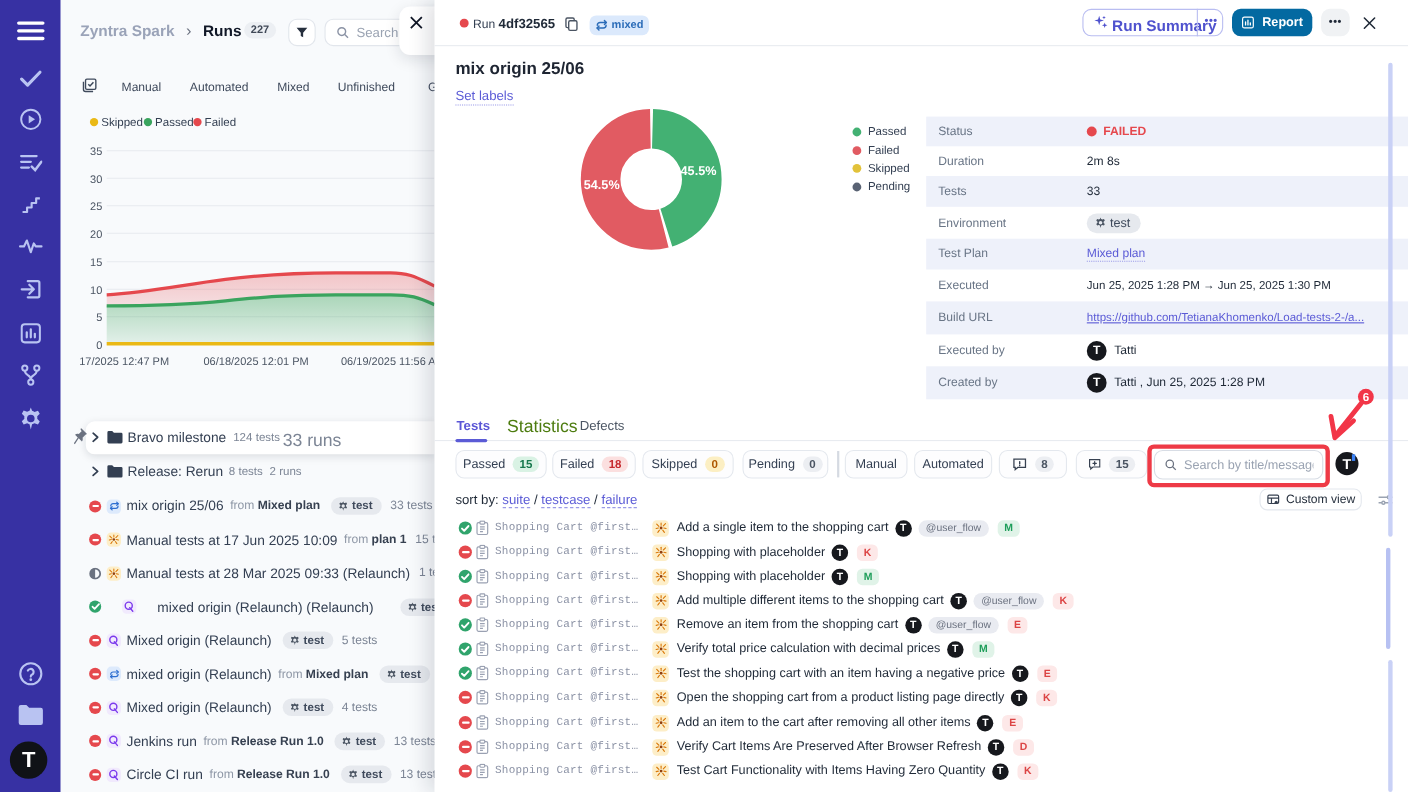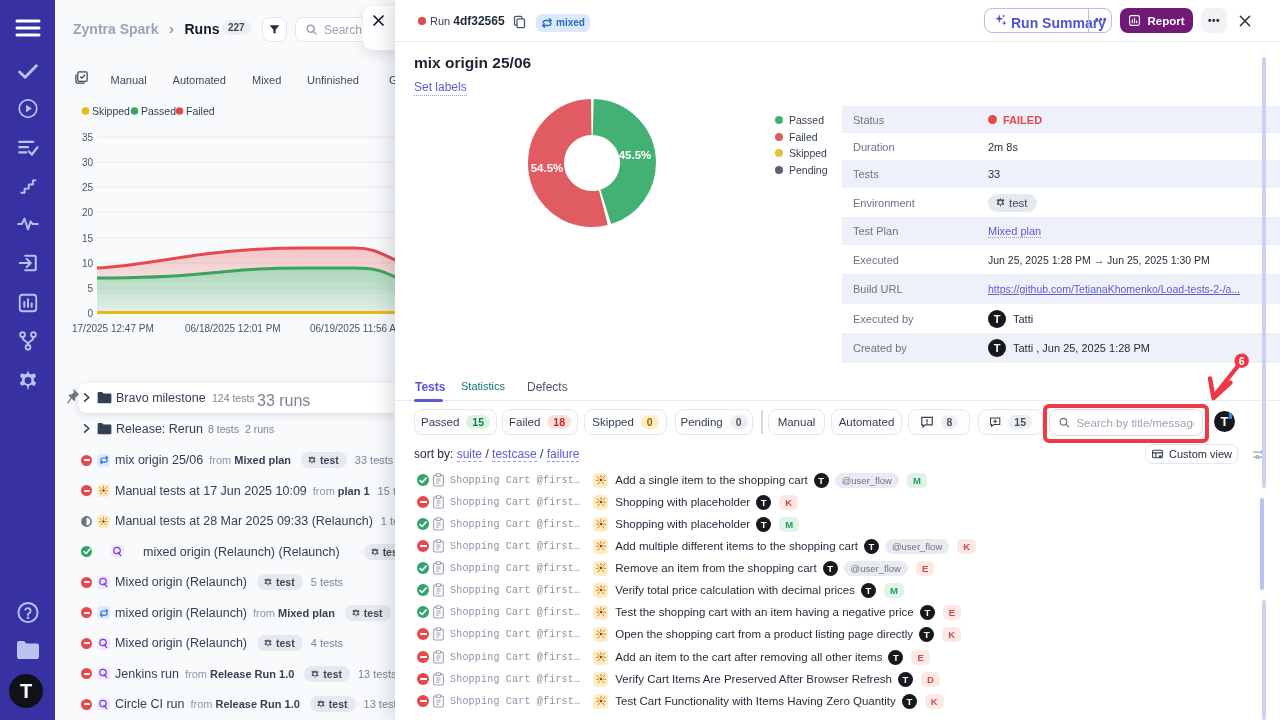--- a/index.html
+++ b/index.html
@@ -377,21 +377,21 @@
     </div>
   <div class="abs" style="left:589px; top:8px; width:128px; height:25px; border:1px solid #b9bdf1; border-radius:8px; background:#fff;"></div>
   <svg class="abs" style="left:598px; top:13px;" width="15" height="15" viewBox="0 0 24 24" fill="#4f52ce">
       <path d="M10 2 l1.6 5.4 L17 9 l-5.4 1.6 L10 16 l-1.6-5.4 L3 9 l5.4-1.6 Z"></path>
       <path d="M18 12 l1 3 3 1 -3 1 -1 3 -1-3 -3-1 3-1 Z"></path>
       <path d="M17 2 l.7 2 2 .7 -2 .7 -.7 2 -.7-2 -2-.7 2-.7 Z"></path>
     </svg>
   <div class="abs" style="left:616px; top:15px; font-size:14px; font-weight:600; color:#4f52ce;">Run Summary</div>
   <div class="abs" style="left:693px; top:8px; width:1px; height:25px; background:#b9bdf1;"></div>
   <div class="abs" style="left:700px; top:14px; font-size:10px; font-weight:700; color:#4f52ce; letter-spacing:0.5px;">•••</div>
-  <div class="abs" style="left:725px; top:8px; width:73px; height:25px; background:#701a75; border-radius:8px; display:flex; align-items:center; justify-content:center; gap:6px;">
+  <div class="abs" style="left:725px; top:8px; width:73px; height:25px; background:#0369a1; border-radius:8px; display:flex; align-items:center; justify-content:center; gap:6px;">
       <svg width="13" height="13" viewBox="0 0 24 24" fill="none" stroke="#fff" stroke-width="2">
         <rect x="3" y="3" width="18" height="18" rx="3"></rect>
         <path d="M8 16 V11 M12 16 V8 M16 16 V12.5" stroke-width="2.2" stroke-linecap="round"></path>
       </svg>
       <span style="font-size:11.5px; font-weight:600; color:#fff;">Report</span>
     </div>
   <div class="abs" style="left:806px; top:8px; width:26px; height:25px; background:#f0f2f4; border-radius:8px; display:flex; align-items:center; justify-content:center; font-size:10px; font-weight:700; color:#1f2937; letter-spacing:0.5px;">•••</div>
   <svg class="abs" style="left:843px; top:14px;" width="14" height="14" viewBox="0 0 24 24" fill="none" stroke="#1f2937" stroke-width="2.4" stroke-linecap="round">
       <path d="M4 4 20 20 M20 4 4 20"></path>
     </svg>
@@ -466,21 +466,21 @@
       </span>
     </div>
   <div class="trow" style="top:333px; height:30px; background:#eef1fa; display:flex; align-items:center;">
       <span class="lbl" style="width:146px; padding-left:11px;">Created by</span>
       <span style="display:inline-flex;align-items:center;gap:7px;">
         <span class="avT" style="width:18px;height:18px;font-size:11px;margin:0;">T</span>
         <span class="val">Tatti , Jun 25, 2025 1:28 PM</span>
       </span>
     </div>
   <div class="abs" style="left:20px; top:380px; font-size:12px; font-weight:600; color:#5a55d6;">Tests</div>
-  <div class="abs" style="left:66px; top:380px; font-size:11px; color:#0f766e;text-align:right;">Statistics</div>
+  <div class="abs" style="left:66px; top:380px; font-size:16px; color:#4d7c0f;text-align:right;">Statistics</div>
   <div class="abs" style="left:132px; top:380px; font-size:12px; color:#4b5563;">Defects</div>
   <div class="hline" style="left:0; top:400px; width:885px;"></div>
   <div class="abs" style="left:19px; top:399px; width:29px; height:2.5px; background:#5b5bd6; border-radius:2px;"></div>
   <div class="chip" style="left:19px; width:83px; justify-content:center;">
       <span>Passed</span>
       <span class="cbadge lgreenb">15</span>
     </div>
   <div class="chip" style="left:107px; width:76px; justify-content:center;">
       <span>Failed</span>
       <span class="cbadge lredb">18</span>

